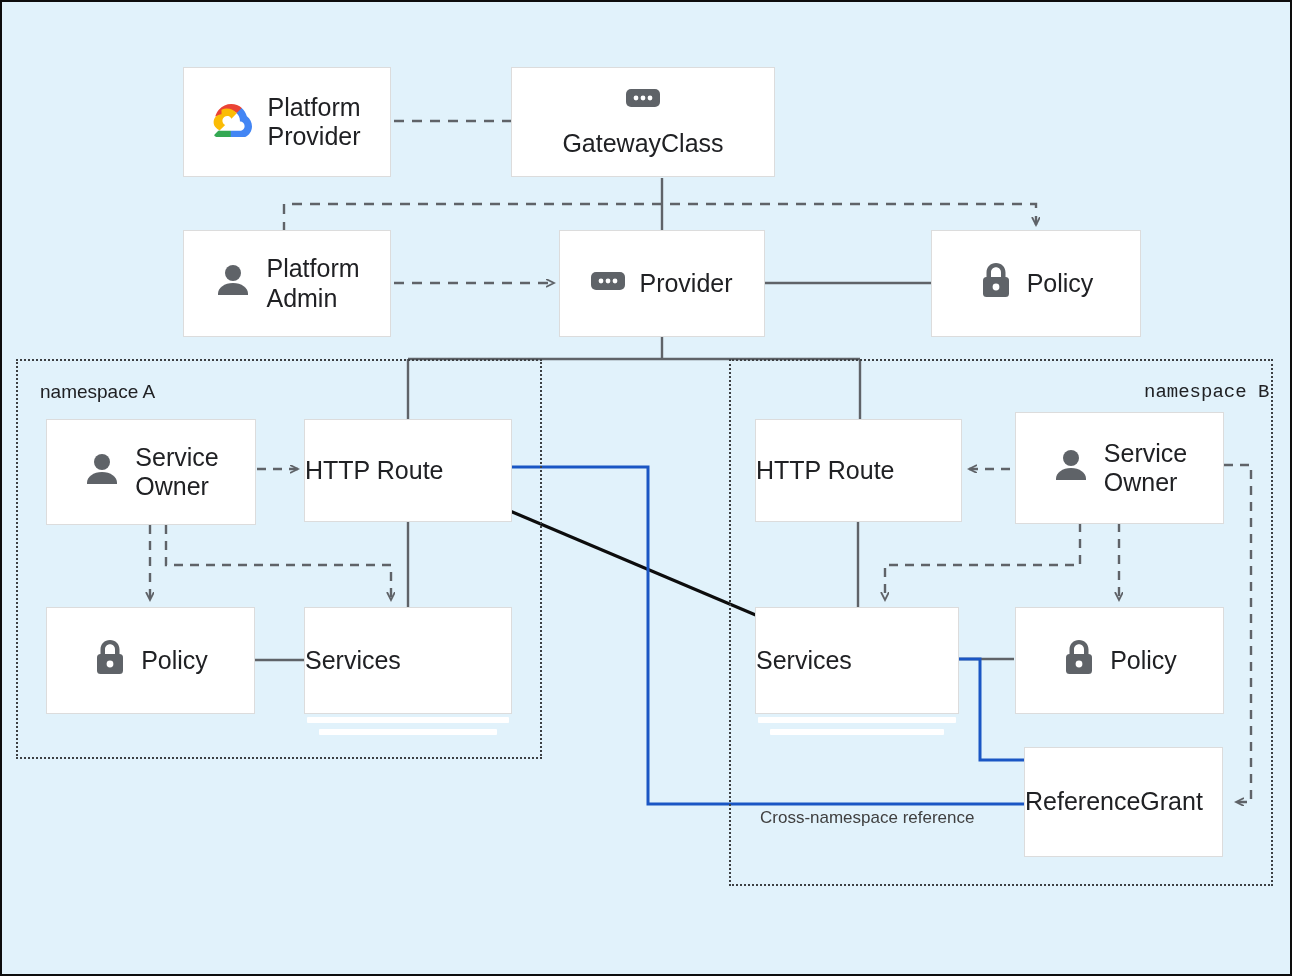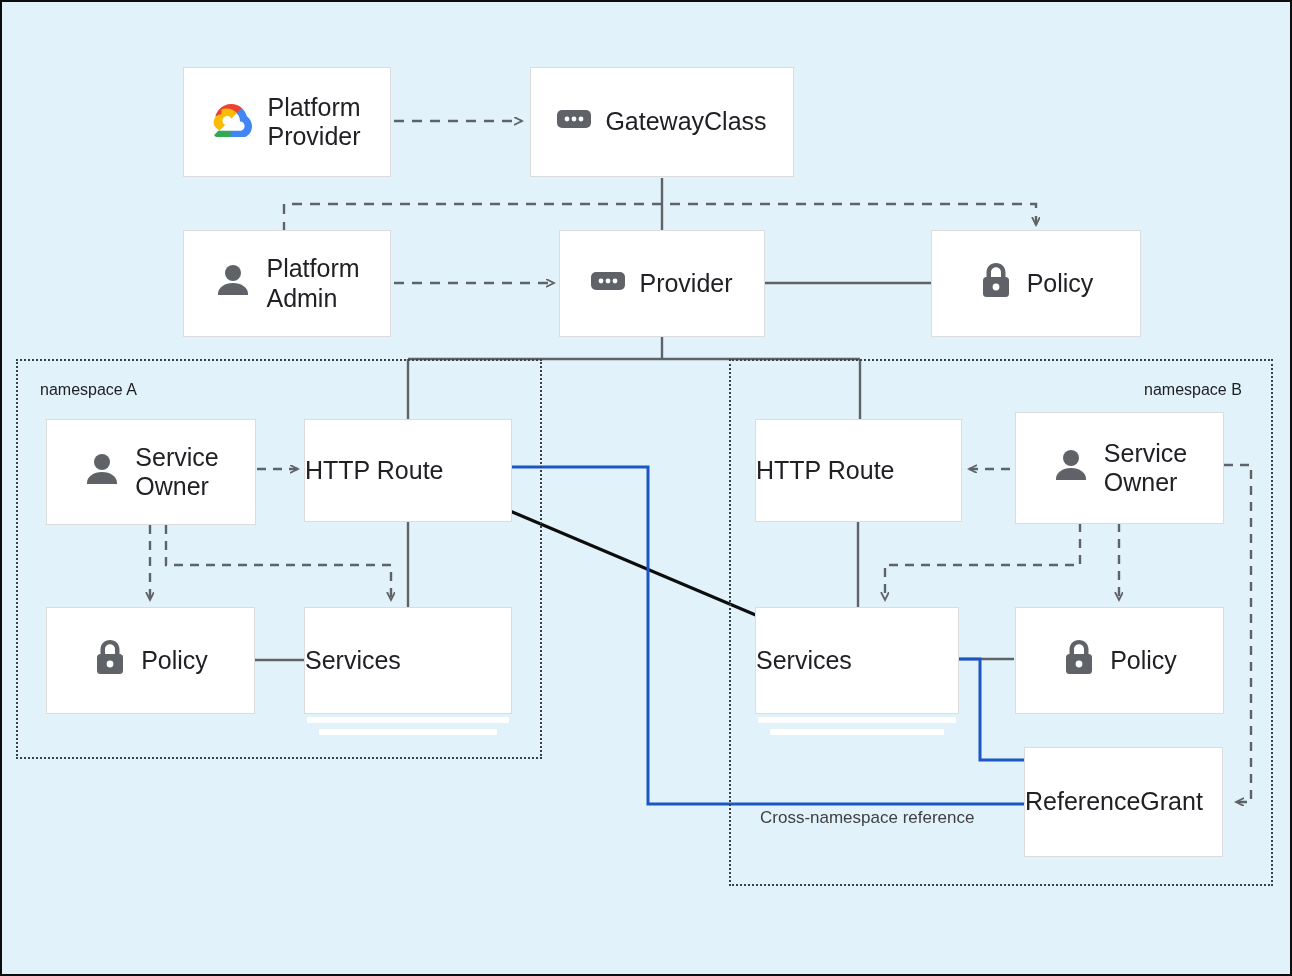--- a/index.html
+++ b/index.html
@@ -24,21 +24,21 @@
     height: 976px;
     pointer-events: none;
   }
   .ns-box {
     position: absolute;
     border: 2px dotted #3c4043;
     box-sizing: border-box;
   }
   .ns-label {
     position: absolute;
-    font-size: 16px;
+    font-size: 19px;
     color: #202124;
     white-space: nowrap;
   }
   .node {
     position: absolute;
     background: #ffffff;
     border: 1px solid #dcdcdc;
     box-sizing: border-box;
     display: flex;
     align-items: center;
@@ -130,36 +130,36 @@
     <g stroke="#1a56c4" stroke-width="3" fill="none">
       <path d="M510,465 L646,465 L646,802 L1022,802"></path>
       <path d="M957,657 L978,657 L978,758 L1022,758"></path>
     </g>
   </svg>
 
   <div class="ns-box" style="left:14px; top:357px; width:526px; height:400px;"></div>
   <div class="ns-label" style="left:38px; top:379px;">namespace A</div>
 
   <div class="ns-box" style="left:727px; top:357px; width:544px; height:527px;"></div>
-  <div class="ns-label" style="left:1142px; top:379px;">namespace B</div>
+  <div class="ns-label" style="left:1142px; top:379px;font-family:Liberation Mono, monospace;">namespace B</div>
 
   <div class="node" style="left:181px; top:65px; width:208px; height:110px;">
     <span class="icon">
       <svg width="40" height="36" viewBox="0 0 48 40">
         <path d="M30.2 13.2 L34.6 8.8 L34.9 7.0 C26.9 -0.3 14.2 0.5 7.0 8.8 C5.0 11.1 3.5 14.0 2.7 16.9 L4.2 16.7 L13.1 15.2 L13.8 14.5 C17.7 10.2 24.3 9.6 28.8 13.2 Z" fill="#ea4335"></path>
         <path d="M40.6 16.8 C39.6 12.9 37.4 9.5 34.4 6.9 L28.2 13.1 C30.9 15.3 32.4 18.6 32.3 22.0 L32.3 23.1 C35.4 23.1 37.9 25.6 37.9 28.7 C37.9 31.8 35.4 34.2 32.3 34.2 L21.2 34.2 L20.1 35.4 L20.1 42.0 L21.2 43.0 L32.3 43.0 C40.2 43.1 46.7 36.8 46.8 28.9 C46.8 24.1 44.5 19.6 40.6 16.8 Z" fill="#4285f4"></path>
         <path d="M10.2 43.0 L21.2 43.0 L21.2 34.2 L10.2 34.2 C9.4 34.2 8.6 34.0 7.9 33.7 L6.3 34.2 L1.9 38.6 L1.5 40.0 C4.0 41.9 7.0 43.0 10.2 43.0 Z" fill="#34a853"></path>
         <path d="M10.2 14.3 C2.3 14.3 -2.1 23.4 2.8 29.6 C4.2 31.4 6.1 32.8 8.2 33.6 L14.6 27.2 C11.8 25.9 10.5 22.5 11.8 19.7 C13.0 16.8 16.4 15.5 19.3 16.8 C20.5 17.4 21.5 18.4 22.1 19.6 L28.5 13.2 C25.8 9.6 21.1 7.5 16.5 7.5 C14.4 7.5 12.2 8.0 10.2 9.0 Z" fill="#fbbc05"></path>
       </svg>
     </span>
     <span class="lbl">Platform
 Provider</span>
   </div>
 
-  <div class="node" style="left:528px; top:65px; width:264px; height:110px;">
+  <div class="node" style="left:509px; top:65px; width:264px; height:110px;flex-direction:column;">
     <span class="icon">
       <svg width="34" height="22" viewBox="0 0 34 22">
         <rect x="0" y="2" width="34" height="18" rx="5" fill="#5f6368"></rect>
         <circle cx="10" cy="11" r="2.4" fill="#ffffff"></circle>
         <circle cx="17" cy="11" r="2.4" fill="#ffffff"></circle>
         <circle cx="24" cy="11" r="2.4" fill="#ffffff"></circle>
       </svg>
     </span>
     <span class="lbl">GatewayClass</span>
   </div>

